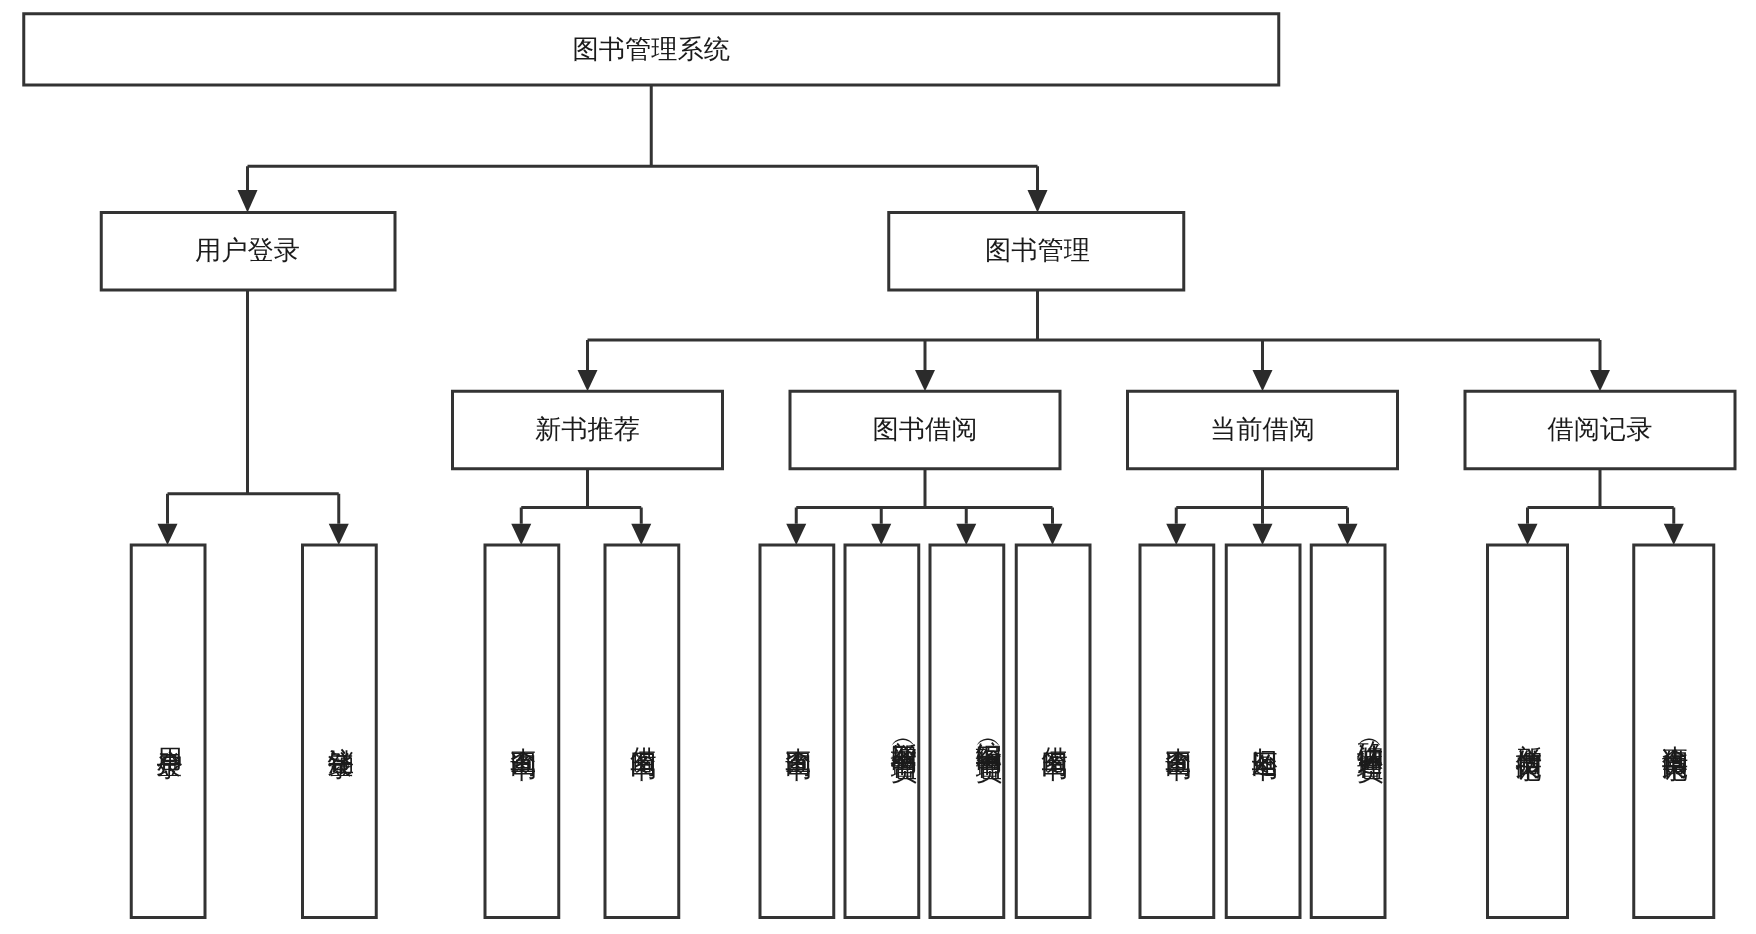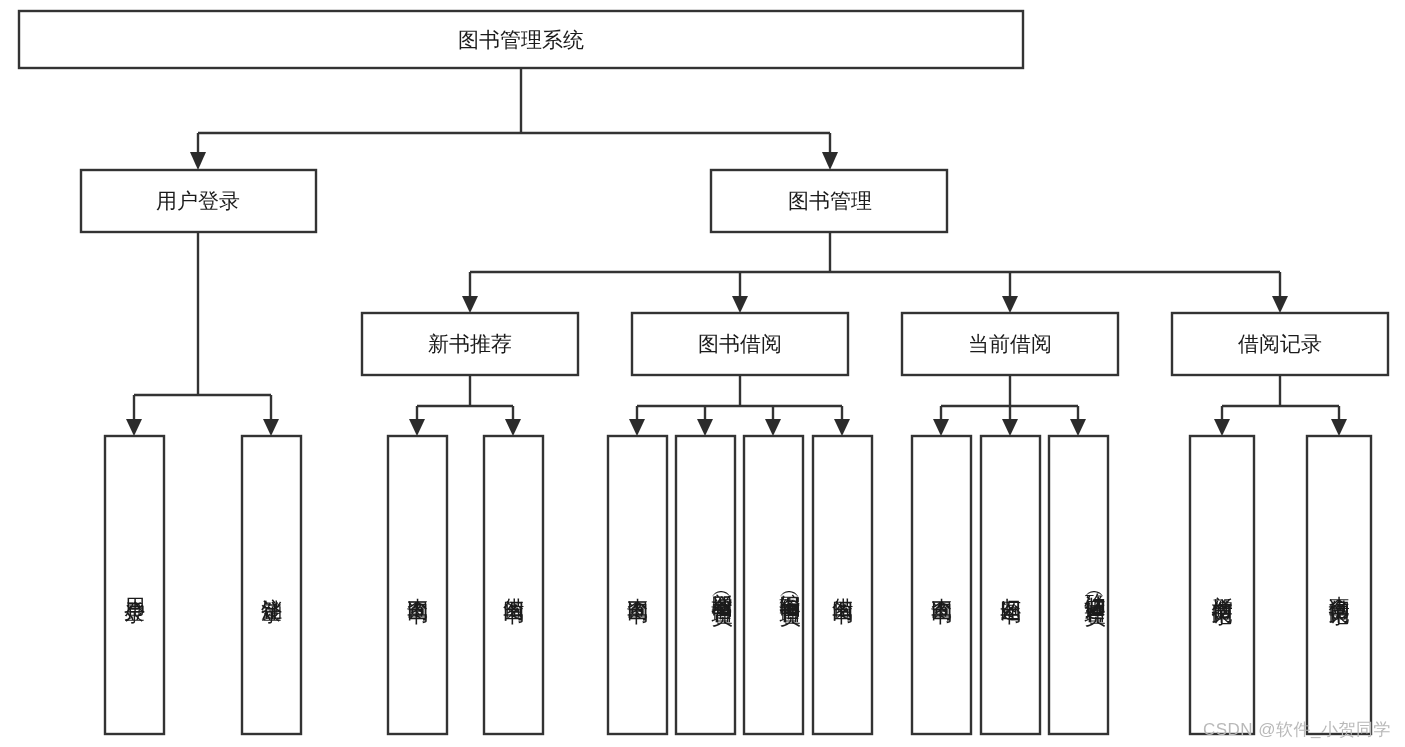--- a/index.html
+++ b/index.html
@@ -213,14 +213,13 @@
   <div class="leaf-label-wrap" style="left:744px; top:436px; width:59px; height:298px; align-items:flex-start;">编辑图书（管理员）</div>
   <div class="leaf-label-wrap" style="left:813px; top:436px; width:59px; height:298px;">借阅图书</div>
 
   <div class="leaf-label-wrap" style="left:912px; top:436px; width:59px; height:298px;">查询图书</div>
   <div class="leaf-label-wrap" style="left:981px; top:436px; width:59px; height:298px;">归还图书</div>
   <div class="leaf-label-wrap" style="left:1049px; top:436px; width:59px; height:298px; align-items:flex-start;">确认归还（管理员）</div>
 
   <div class="leaf-label-wrap" style="left:1190px; top:436px; width:64px; height:298px;">新增借阅记录</div>
   <div class="leaf-label-wrap" style="left:1307px; top:436px; width:64px; height:298px;">查询借阅记录</div>
 
-  <div class="watermark">CSDN @软件_小贺同学</div>
 </div>
 
 </body></html>

